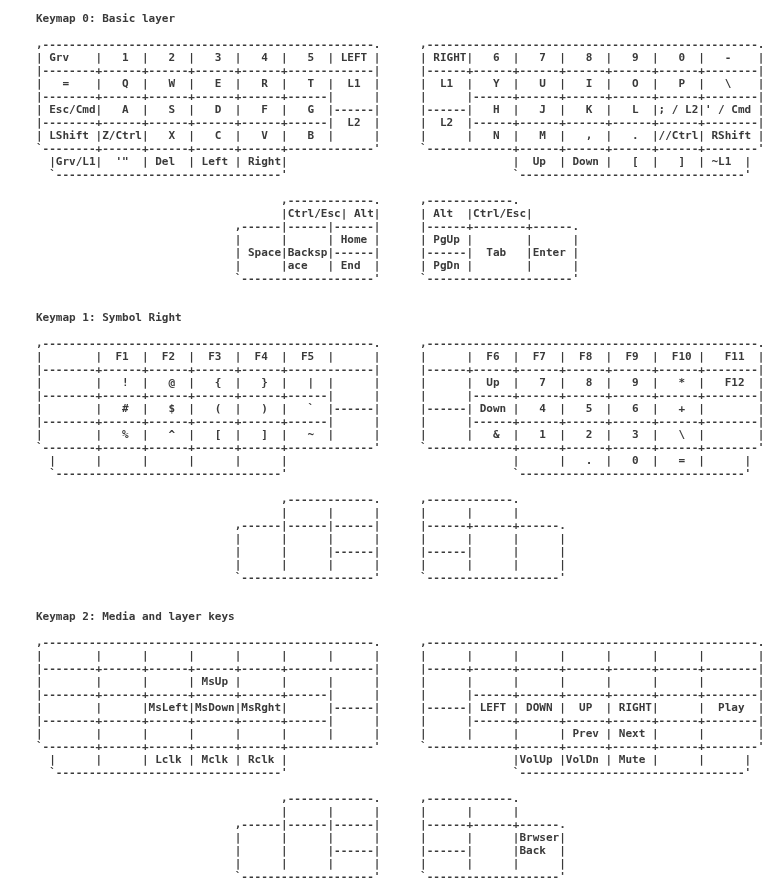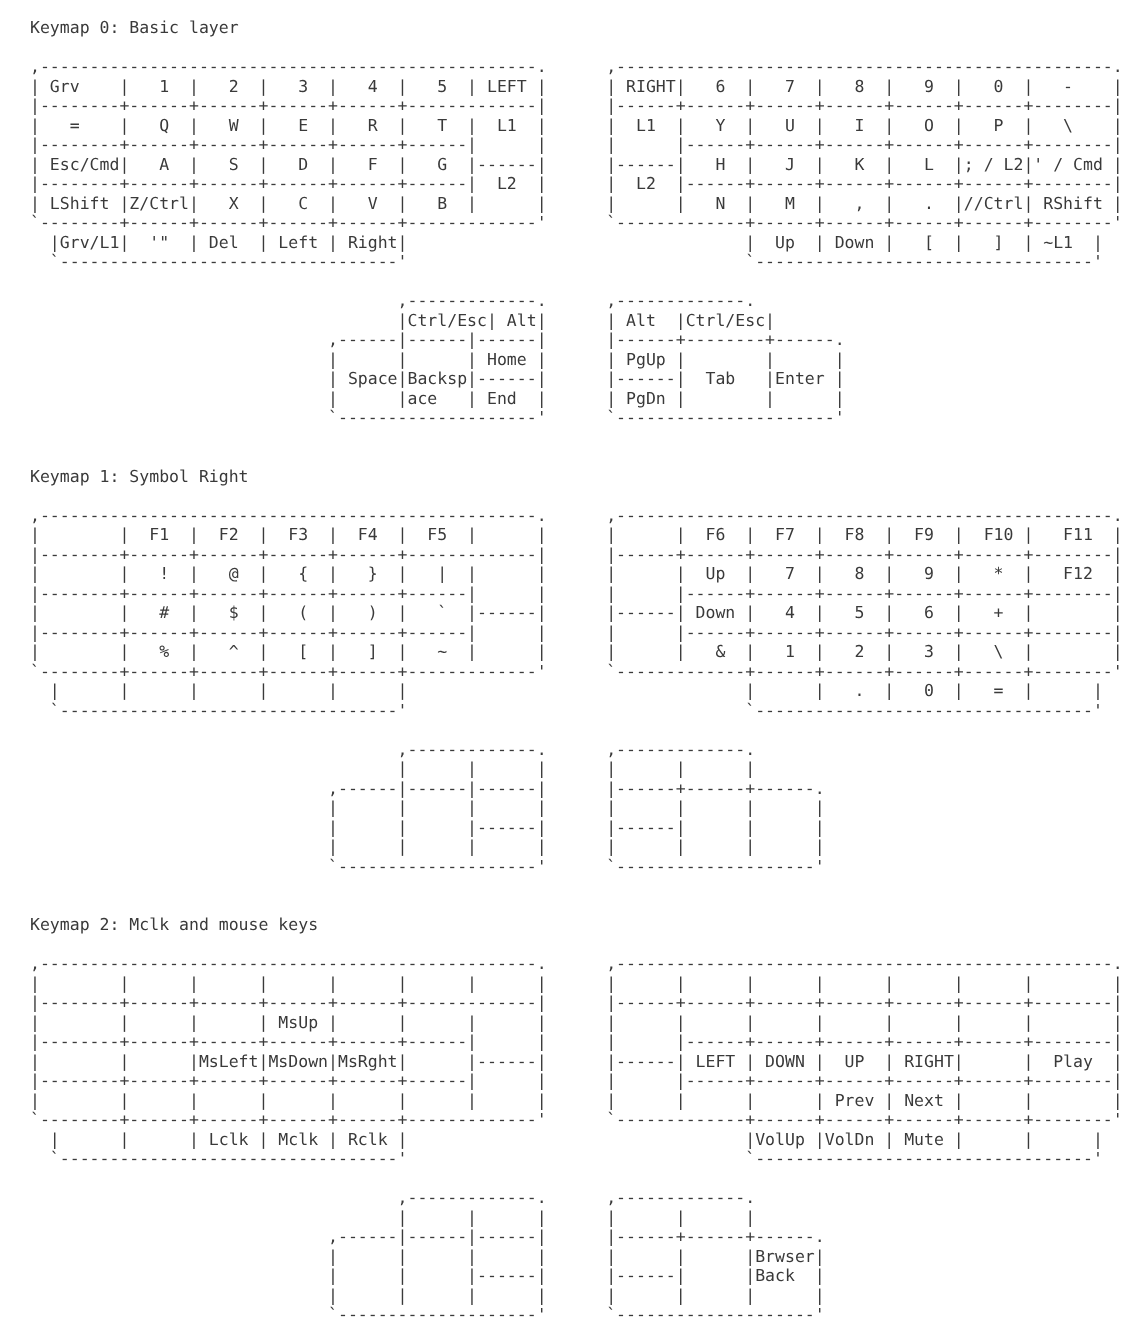--- a/index.html
+++ b/index.html
@@ -7,25 +7,26 @@
     padding: 0;
     background: #ffffff;
   }
   body {
     width: 765px;
     height: 883px;
     overflow: hidden;
   }
   .doc {
     box-sizing: border-box;
-    padding: 12px 0 0 20px;
+    padding: 12px 0 0 36px;
     font-family: "DejaVu Sans Mono", "Liberation Mono", monospace;
     font-size: 11px;
     line-height: 13px;
     color: #3a3a3a;
+    font-weight: bold;
   }
   .keymap-section {
     margin: 0 0 26px 0;
   }
   .keymap-title {
     font-family: "DejaVu Sans Mono", "Liberation Mono", monospace;
     font-size: 11px;
     line-height: 13px;
     white-space: pre;
     margin: 0 0 13px 0;
@@ -84,21 +85,21 @@
                                      ,-------------.      ,-------------.
                                      |      |      |      |      |      |
                               ,------|------|------|      |------+------+------.
                               |      |      |      |      |      |      |      |
                               |      |      |------|      |------|      |      |
                               |      |      |      |      |      |      |      |
                               `--------------------'      `--------------------'</pre>
   </section>
 
   <section class="keymap-section">
-    <div class="keymap-title">Keymap 2: Mclk and mouse keys</div>
+    <div class="keymap-title">Keymap 2: Media and layer keys</div>
     <pre class="keymap-ascii">,--------------------------------------------------.      ,--------------------------------------------------.
 |        |      |      |      |      |      |      |      |      |      |      |      |      |      |        |
 |--------+------+------+------+------+-------------|      |------+------+------+------+------+------+--------|
 |        |      |      | MsUp |      |      |      |      |      |      |      |      |      |      |        |
 |--------+------+------+------+------+------|      |      |      |------+------+------+------+------+--------|
 |        |      |MsLeft|MsDown|MsRght|      |------|      |------| LEFT | DOWN |  UP  | RIGHT|      |  Play  |
 |--------+------+------+------+------+------|      |      |      |------+------+------+------+------+--------|
 |        |      |      |      |      |      |      |      |      |      |      | Prev | Next |      |        |
 `--------+------+------+------+------+-------------'      `-------------+------+------+------+------+--------'
   |      |      | Lclk | Mclk | Rclk |                                  |VolUp |VolDn | Mute |      |      |

